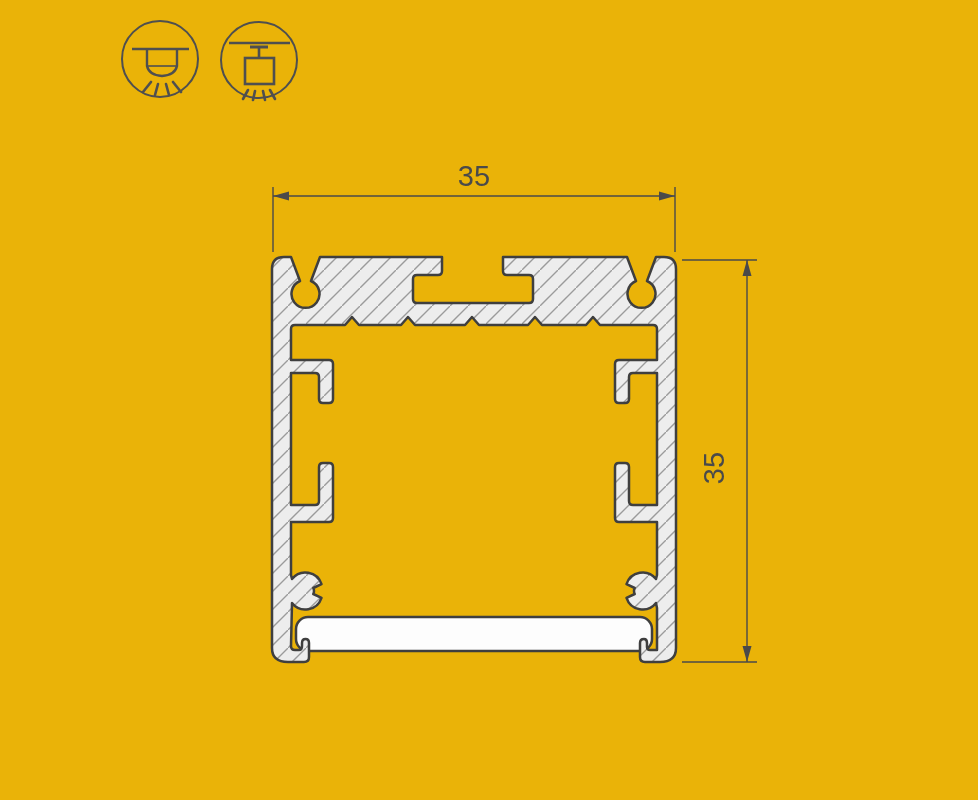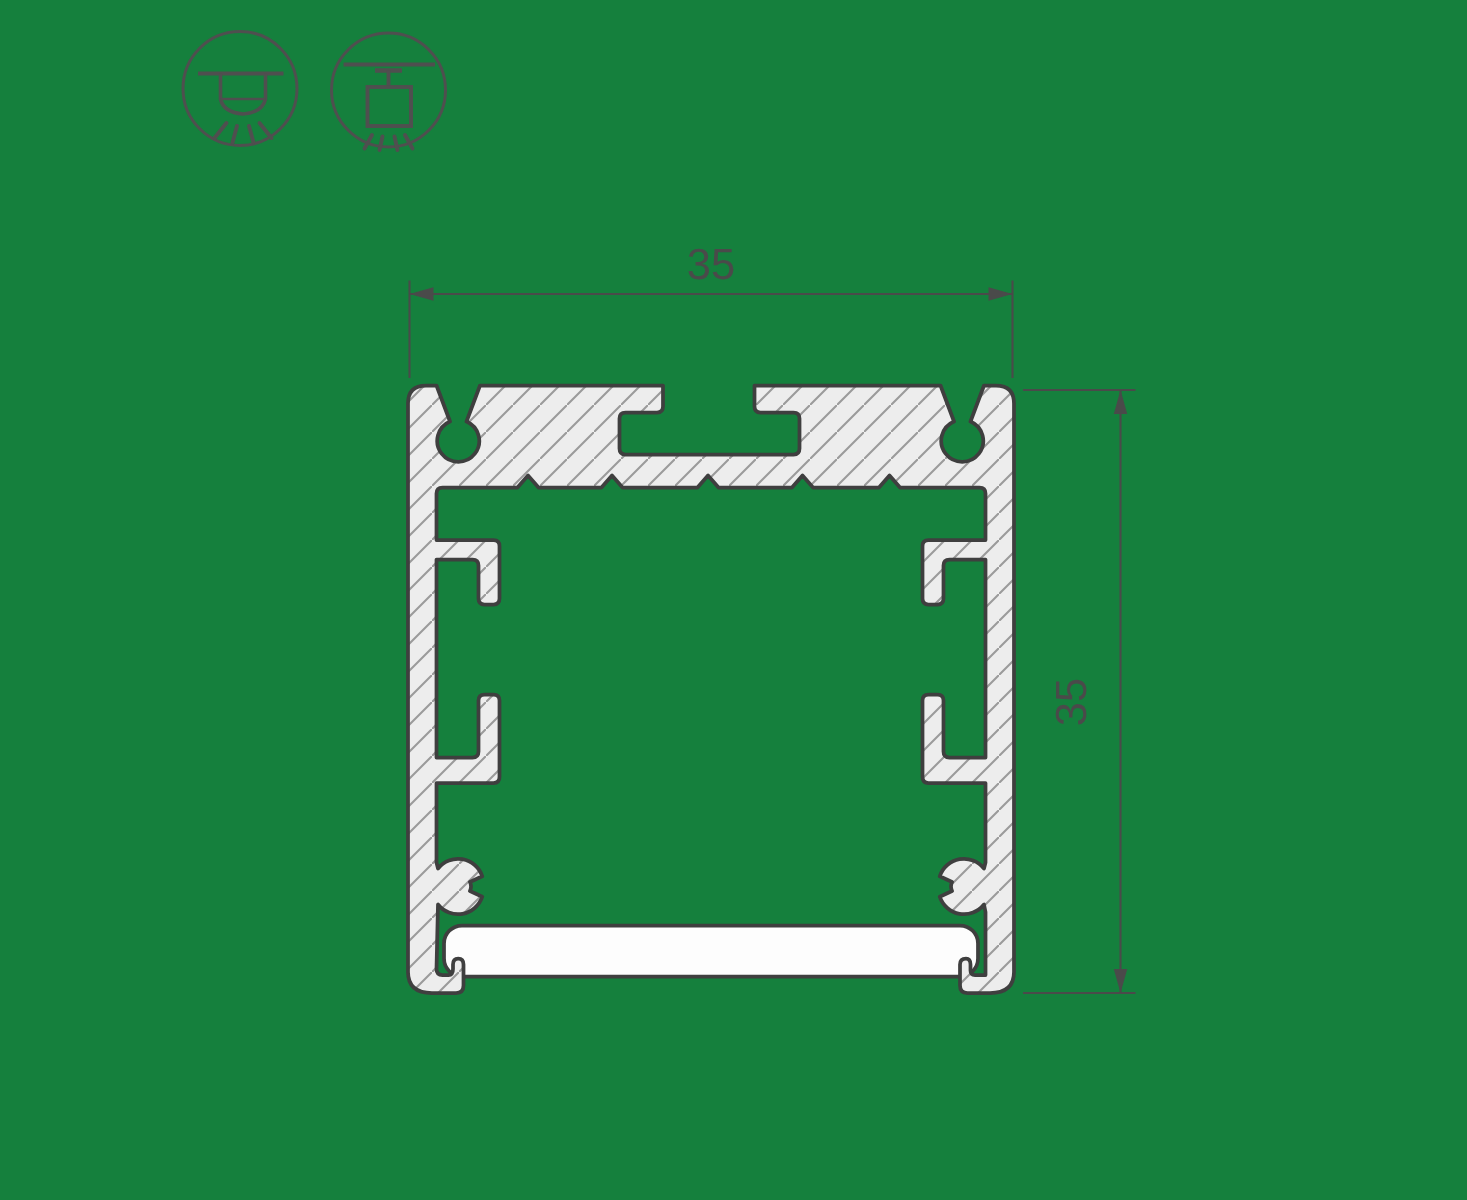--- a/index.html
+++ b/index.html
@@ -1,19 +1,19 @@
 <!DOCTYPE html>
 <html><head>
 <meta charset="utf-8">
 <style>
   html,body{margin:0;padding:0;background:#ffffff;}
   .page{
     position:relative;
     width:978px;height:800px;
-    background:#15803d;
+    background:#eab308;
     font-family:"Liberation Sans", sans-serif;
     overflow:hidden;
   }
   svg{position:absolute;top:0;left:0;}
   .dim-text{
     font-family:"Liberation Sans", sans-serif;
     font-size:29px;
     fill:#4a4a4a;
   }
 </style>

